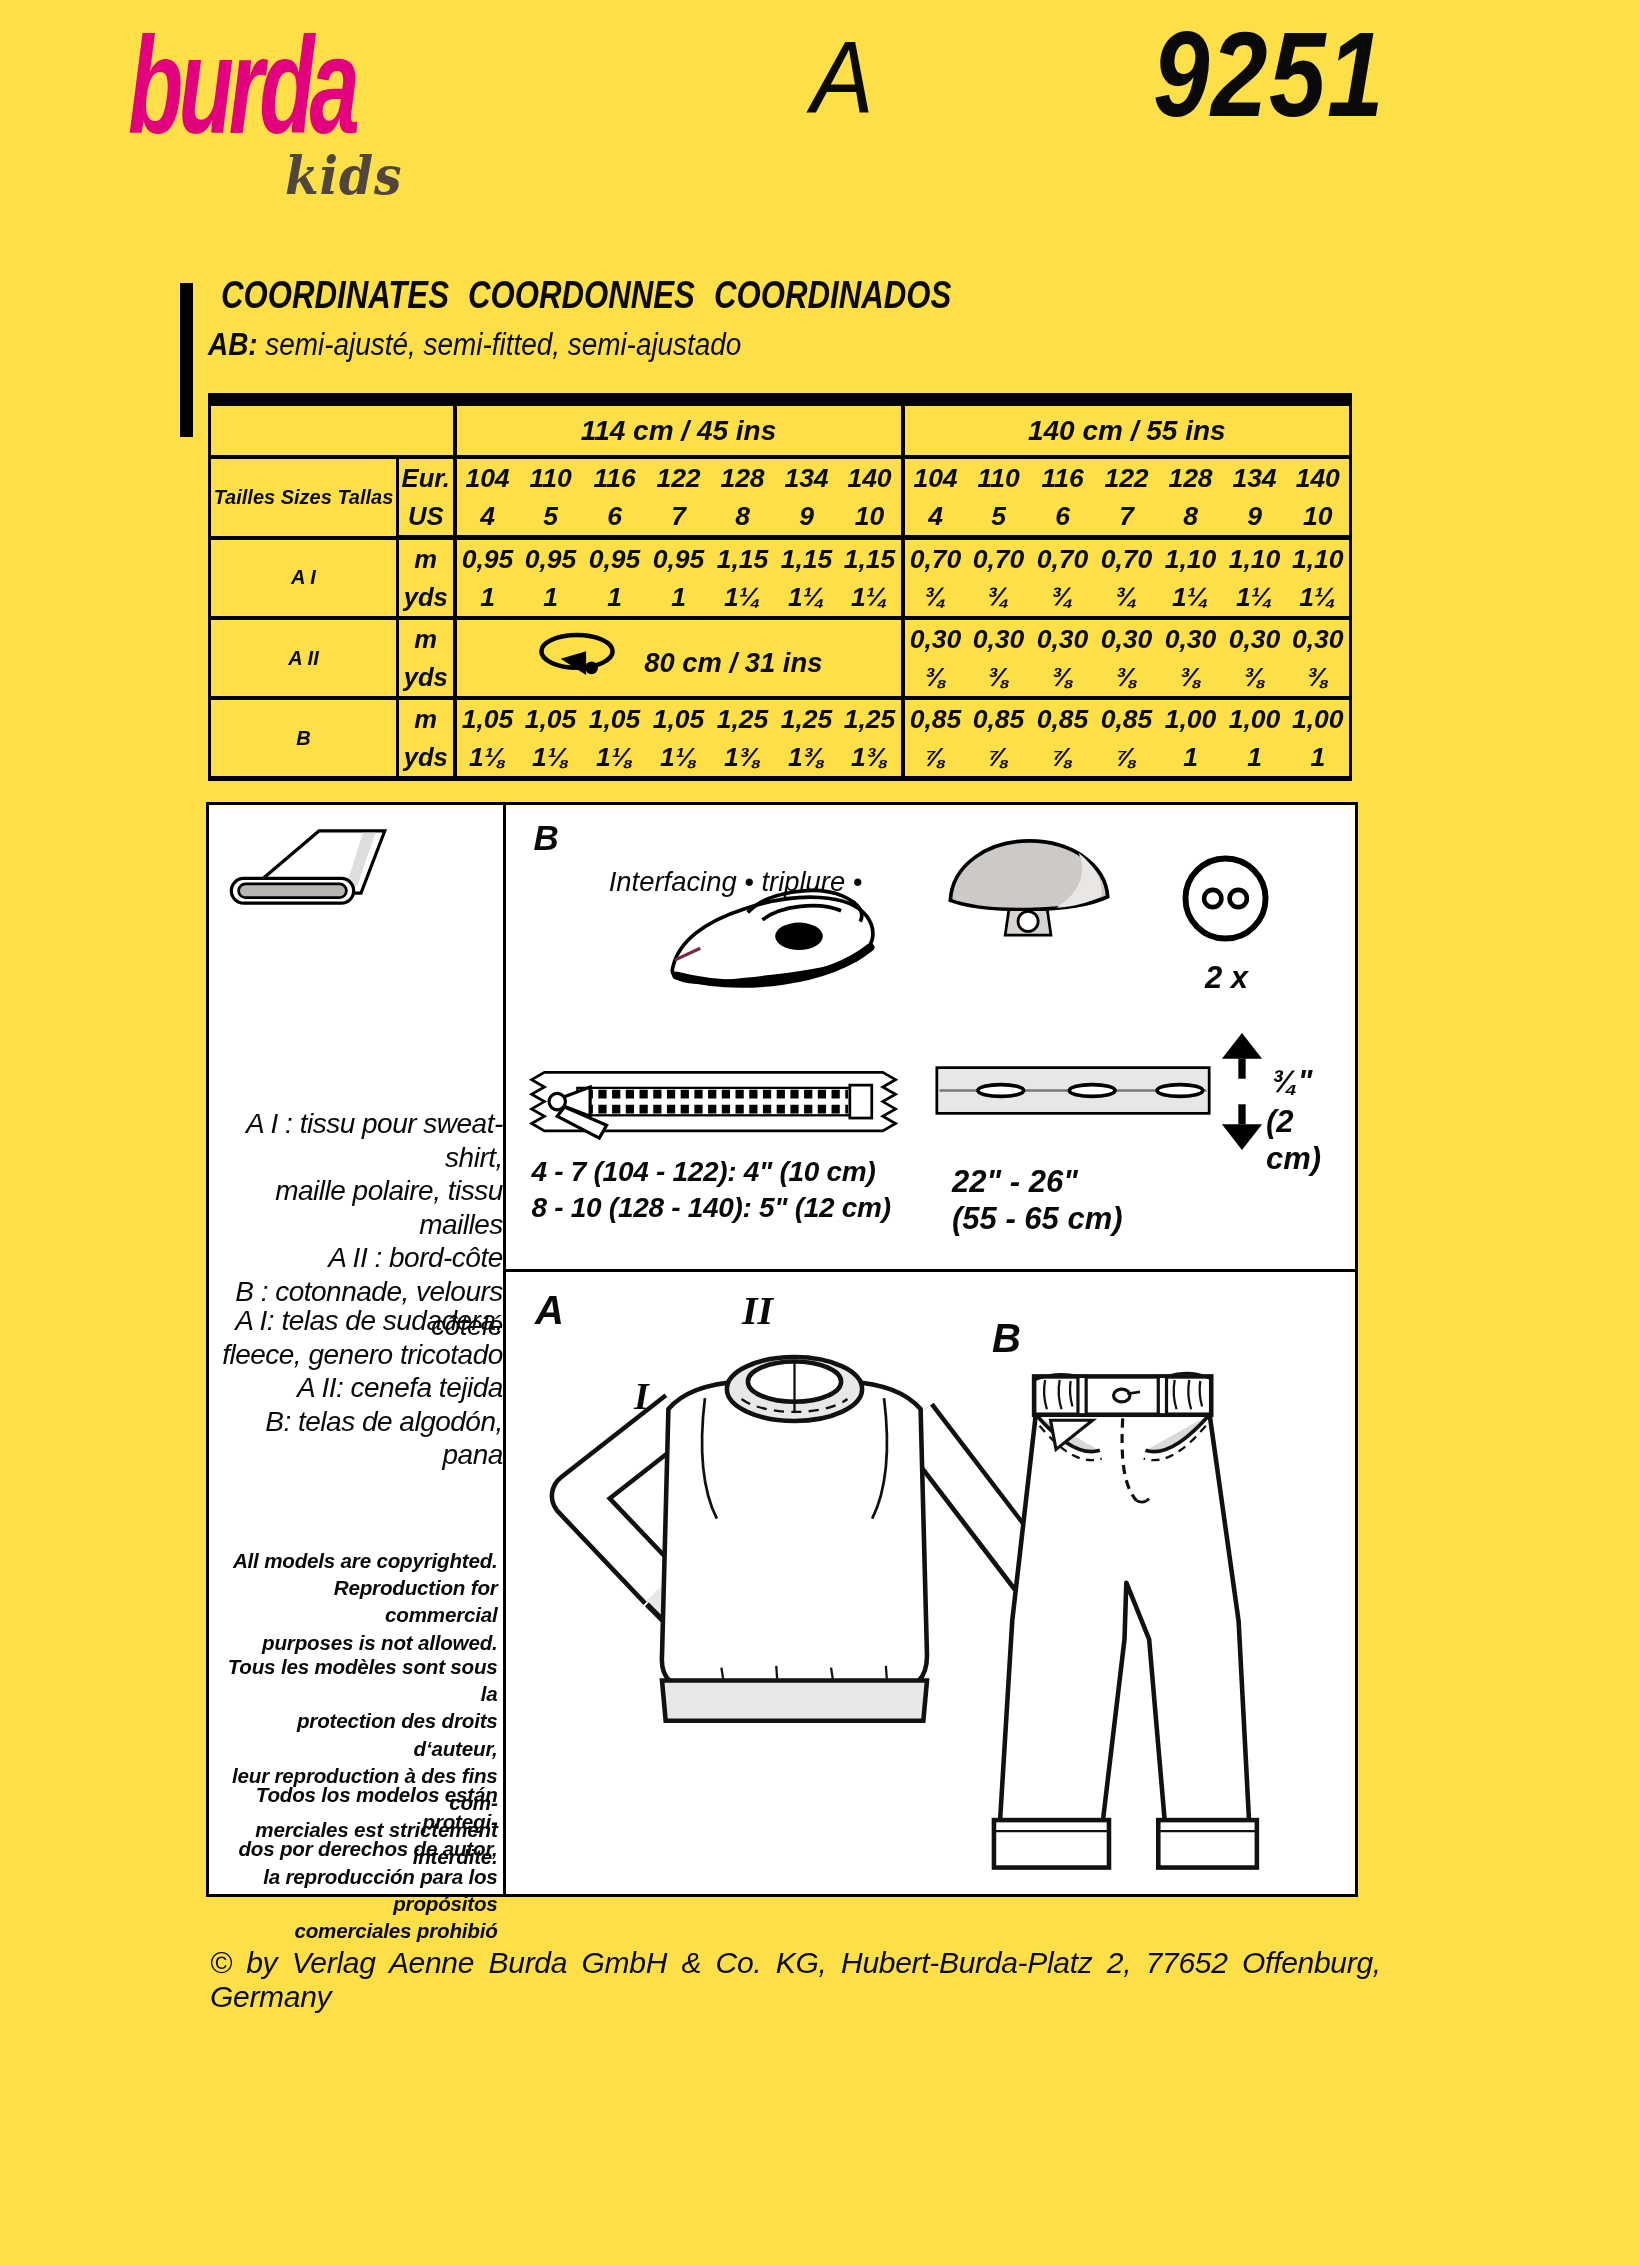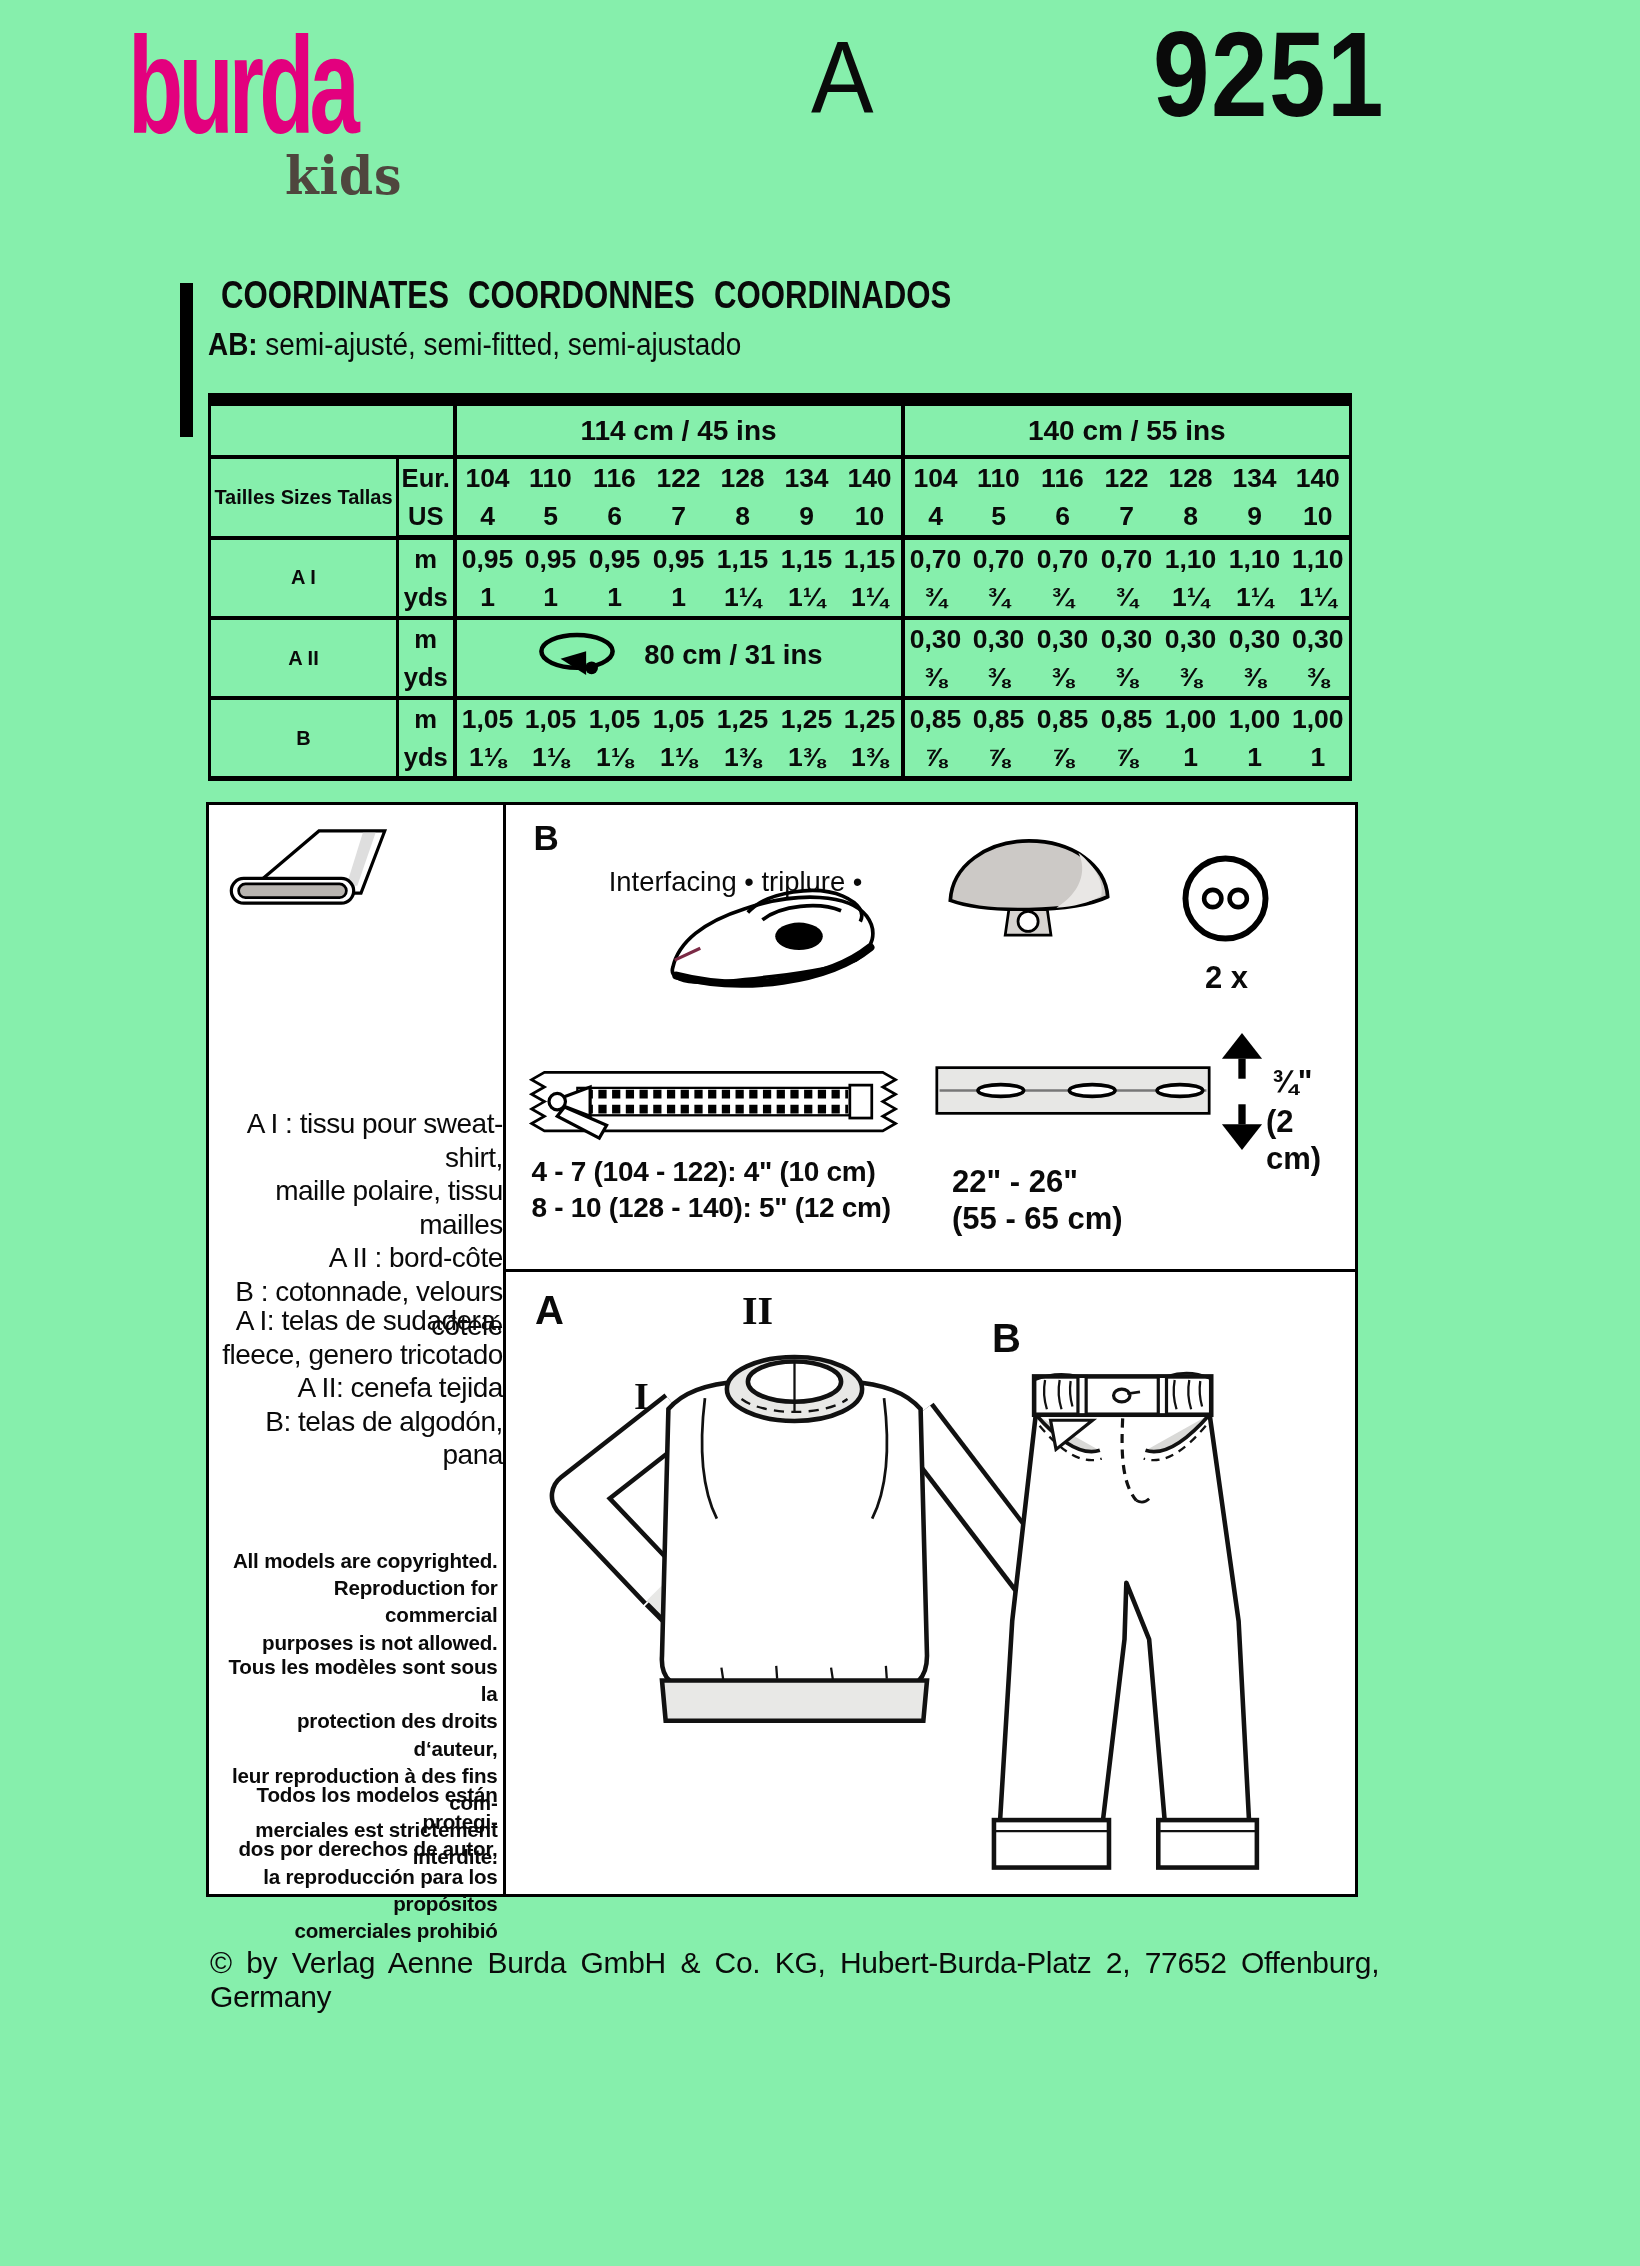--- a/index.html
+++ b/index.html
@@ -1,17 +1,17 @@
 <!DOCTYPE html>
 <html style="font-size:14.6px"><head>
 <meta charset="utf-8">
 <style>
   html,body{margin:0;padding:0;background:#fff;}
-  .page{position:relative;width:1640px;height:2266px;background:#86efac;overflow:hidden;
-        font-family:"Liberation Sans",sans-serif;color:#0a0a0a;}
+  .page{position:relative;width:1640px;height:2266px;background:#fde047;overflow:hidden;
+        font-family:"Liberation Sans",sans-serif;color:#0a0a0a;font-style:italic;}
   .abs{position:absolute;}
   .cond{display:inline-block;transform:scaleX(.82);transform-origin:0 50%;}
   .pre{white-space:pre-line;text-align:right;}
 
   
   .brand{left:128px;top:7.3px;font-size:137px;font-weight:bold;color:#e3007e;
          letter-spacing:-7.3px;transform:scaleX(.66);transform-origin:0 0;}
   .brand-sub{left:285px;top:144px;font-size:53px;font-weight:bold;color:#4f463e;
              font-family:"DejaVu Serif","Liberation Serif",serif;letter-spacing:0.9px;transform:scaleX(.92);transform-origin:0 0;}
   .view-letter{left:811px;top:20px;font-size:102px;font-weight:normal;transform:scaleX(.92);transform-origin:0 0;}
@@ -31,21 +31,21 @@
   td.corner{border-bottom:4.6px solid #000;}
   td.grp{border-bottom:4.6px solid #000;border-left:4.6px solid #000;font-size:28px;height:49px;}
   td.lbl{border-right:3.7px solid #000;border-bottom:4.6px solid #000;text-align:left;
          padding:5.5px 0 0 9.1px;vertical-align:top;font-size:20px;}
   td.unit{border-right:4.6px solid #000;text-align:right;padding-right:6.4px;font-size:25.6px;height:38px;}
   td.val{font-size:26.5px;height:38px;}
   td.g2{border-left:4.6px solid #000;}
   tr.rowend td{border-bottom:4.6px solid #000;}
   tr.headend td{border-bottom:5.5px solid #000;}
   td.span-cell{border-bottom:4.6px solid #000;font-size:27.4px;}
-  .loop-wrap{display:inline-flex;align-items:center;gap:25.6px;justify-content:center;}
+  .loop-wrap{display:inline-flex;align-items:flex-end;gap:25.6px;justify-content:center;}
 
   
   .box{border:3.7px solid #000;background:#fff;}
   .left-box{left:206px;top:802px;width:302px;height:1089px;}
   .rt-box{left:503px;top:802px;width:849px;height:471px;}
   .rb-box{left:503px;top:1269px;width:849px;height:622px;}
 
   .mat{font-size:28px;line-height:1.2;letter-spacing:-0.5px;}
   .copy{font-size:20.6px;font-weight:bold;line-height:1.32;letter-spacing:-0.2px;}
 

